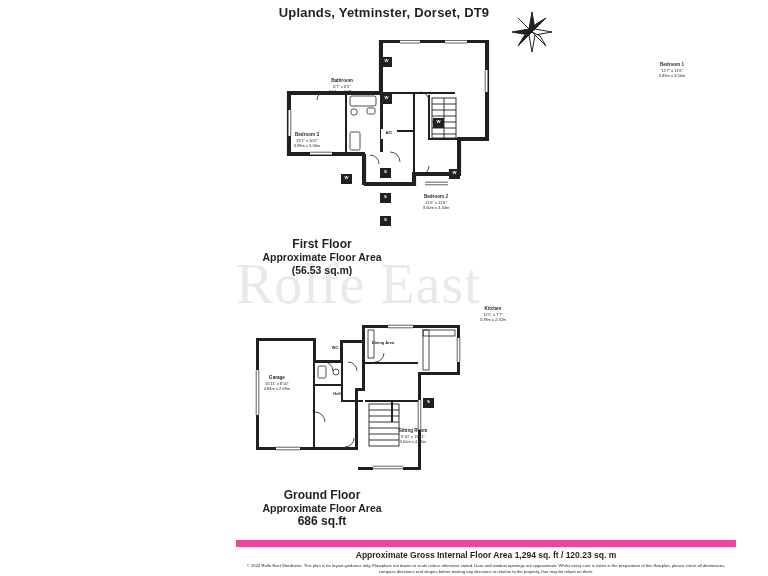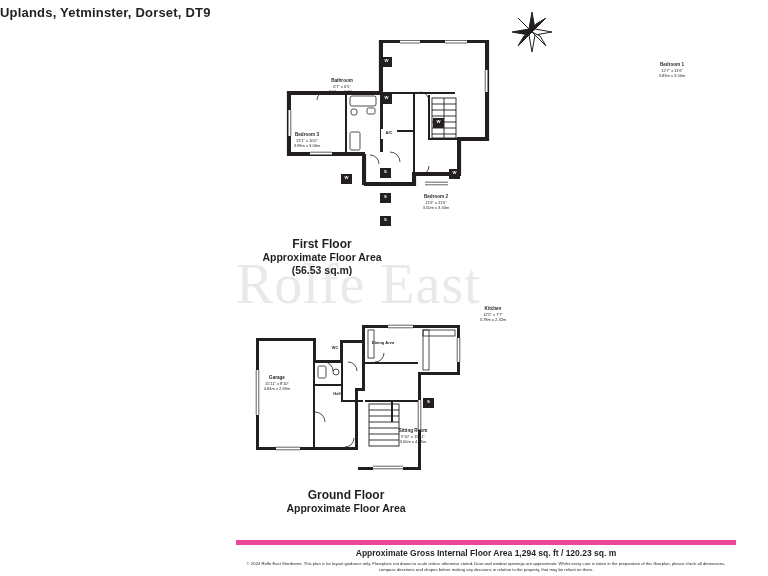--- a/index.html
+++ b/index.html
@@ -13,21 +13,21 @@
     position: relative;
     font-family: "Liberation Sans", sans-serif;
     color: #231f20;
     overflow: hidden;
   }
   .page-title {
     position: absolute;
     top: 5px;
     left: 0;
     width: 768px;
-    text-align: left;
+    text-align: center;
     font-size: 13px;
     font-weight: bold;
     letter-spacing: 0.2px;
   }
 
   
   .compass {
     position: absolute;
     left: 508px;
     top: 8px;
@@ -66,21 +66,21 @@
     line-height: 13px;
   }
   .caption .big { font-size: 12px; }
 
   
   .footer-box {
     position: absolute;
     left: 236px;
     top: 540px;
     width: 500px;
-    border-top: 5px solid #ec4899;
+    border-top: 7px solid #ec4899;
     padding-top: 3px;
     text-align: center;
   }
   .footer-title {
     font-size: 8.5px;
     font-weight: bold;
   }
   .footer-small {
     font-size: 4.2px;
     line-height: 6px;
@@ -356,21 +356,22 @@
   <div class="n">Garage</div>
   <div class="d">15'11" x 8'10"</div>
   <div class="d">4.84m x 2.69m</div>
 </div>
 <div class="lbl" style="left:382px; top:428px; width:62px;">
   <div class="n">Sitting Room</div>
   <div class="d">9'10" x 15'11"</div>
   <div class="d">3.00m x 4.85m</div>
 </div>
 
-<div class="caption" style="top:489px;margin-left:24px;">
+<div class="caption" style="top:489px;">
   <div class="big">Ground Floor</div>
   <div>Approximate Floor Area</div>
+  <div class="big">686 sq.ft</div>
 </div>
 
 <div class="footer-box">
   <div class="footer-title">Approximate Gross Internal Floor Area 1,294 sq. ft / 120.23 sq. m</div>
   <div class="footer-small">© 2024 Rolfe East Sherborne. This plan is for layout guidance only. Floorplans not drawn to scale unless otherwise stated. Door and window openings are approximate. Whilst every care is taken in the preparation of this floorplan, please check all dimensions, compass directions and shapes before making any decisions in relation to the property, that may be reliant on them.</div>
 </div>
 
 </body></html>

